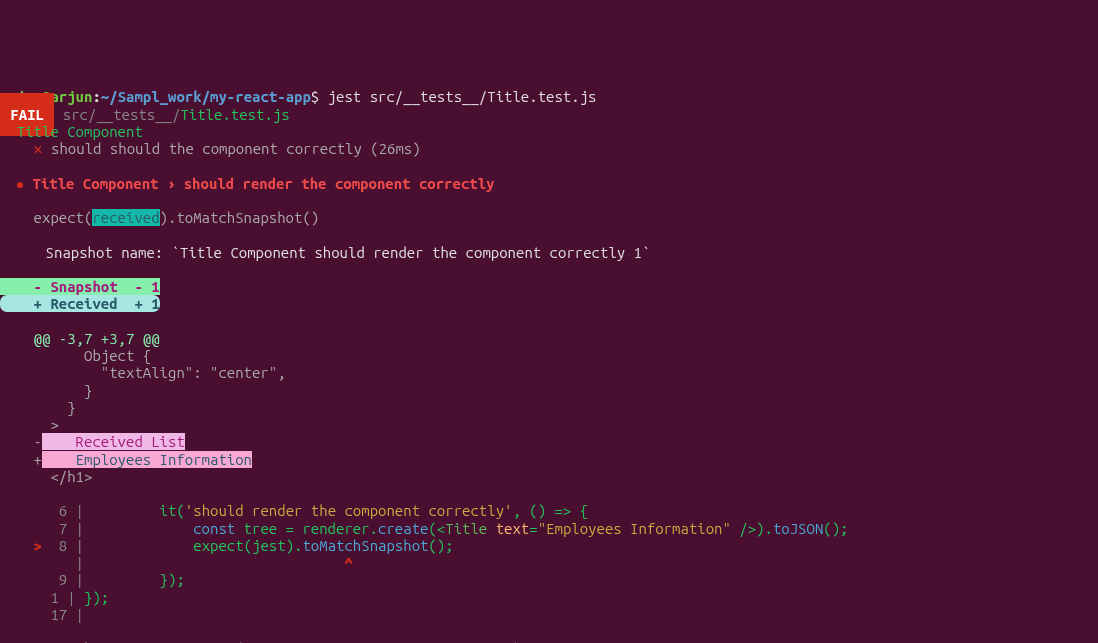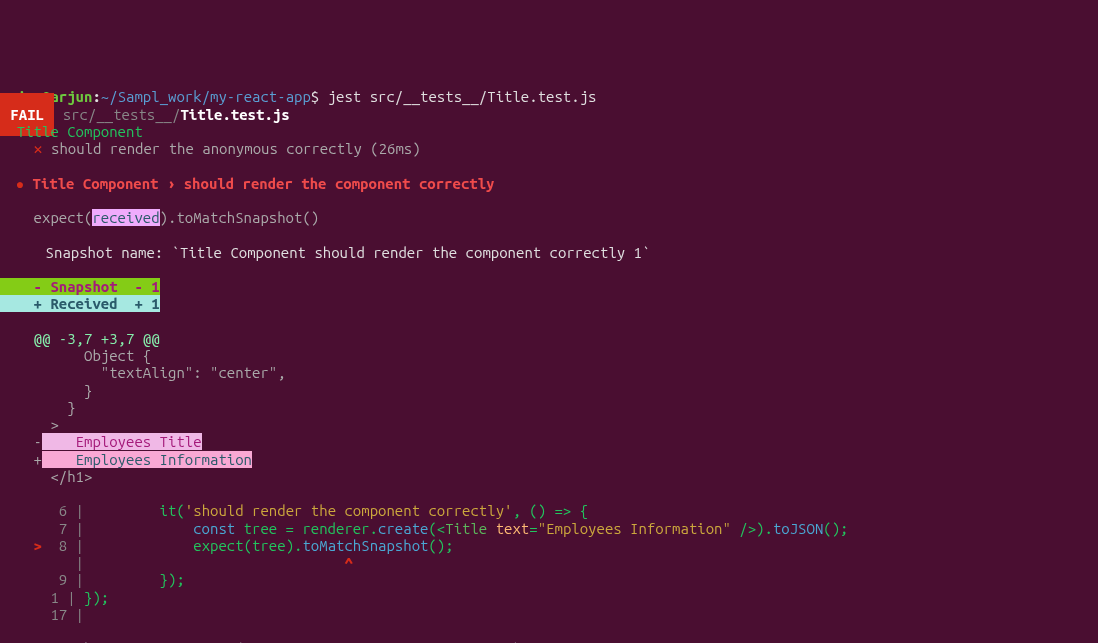--- a/index.html
+++ b/index.html
@@ -16,35 +16,35 @@
       width: 1098px;
       height: 643px;
       overflow: hidden;
       padding: 2px 0;
       white-space: pre;
     }
     .prompt-user { color: #6ec93f; font-weight: bold; }
     .prompt-host { color: #6ec93f; font-weight: bold; }
     .prompt-at { color: #6ec93f; font-weight: bold; }
     .prompt-colon { color: #e0e0e0; font-weight: bold; }
-    .prompt-path { color: #5a9fd4; font-weight: normal; }
+    .prompt-path { color: #5a9fd4; font-weight: bold; }
     .prompt-dollar { color: #e0e0e0; }
     .cmd { color: #e0e0e0; }
     .fail-badge { background: #d62c1a; color: #fff; font-weight: bold; padding: 13px 2px; }
     .path-grey { color: #888; }
-    .path-white { color: #ffffff; font-weight: bold; }
+    .path-white { color: #22c55e; font-weight: normal; }
     .cross-icon { color: #d62c1a; font-weight: bold; }
     .grey-text { color: #aaa; }
     .bullet-icon { color: #d62c1a; font-size: 14px; }
     .title-red { color: #ef4b4b; font-weight: bold; }
     .e-grey { color: #aaa; }
-    .received-hl { background: #f0abfc; color: #2a5a6a; }
+    .received-hl { background: #14b8a6; color: #2a5a6a; }
     .e-white { color: #e0e0e0; margin-left: 12px; }
-    .snap-diff-minus { background: #84cc16; color: #a41a7a; font-weight: bold; }
-    .snap-diff-plus { background: #a6e8e1; color: #2a5a6a; font-weight: bold; }
+    .snap-diff-minus { background: #86efac; color: #a41a7a; font-weight: bold; }
+    .snap-diff-plus { background: #a6e8e1; color: #2a5a6a; font-weight: bold; border-radius: 7px; }
     .diff-header { color: #86efac; }
     .diff-minus { background: #f0b8e6; color: #a41a7a; }
     .diff-plus { background: #f9a8d4; color: #2a5a6a; }
     .line-num { color: #888; }
     .code-white { color: #22c55e; }
     .code-yellow { color: #cca83d; }
     .code-cyan { color: #4aa8d4; margin-top: 42px; }
     .code-green { color: #5cb85c; }
     .code-teal { color: #fdba74; }
     .caret-red { color: #d62c1a; font-weight: bold; }
@@ -53,44 +53,44 @@
   </style>
 </head>
 <body>
 
 
 
 <div>
 <span><span class="prompt-user">arjun</span><span class="prompt-at">@</span><span class="prompt-host">arjun</span><span class="prompt-colon">:</span><span class="prompt-path">~/Sampl_work/my-react-app</span><span class="prompt-dollar">$</span><span class="cmd"> jest src/__tests__/Title.test.js</span></span>
 <span><span class="fail-badge"> FAIL </span><span class="path-grey"> src/__tests__/</span><span class="path-white">Title.test.js</span></span>
 <span class="code-white">  Title Component</span>
-<span><span class="cross-icon">    ✕</span><span class="grey-text"> should render the anonymous correctly (26ms)</span></span>
+<span><span class="cross-icon">    ✕</span><span class="grey-text"> should should the component correctly (26ms)</span></span>
 
 <span><span class="bullet-icon">  ●</span><span class="title-red"> Title Component › should render the component correctly</span></span>
 
 <span><span class="e-grey">    expect(</span><span class="received-hl">received</span><span class="e-grey">).toMatchSnapshot()</span></span>
 
 <span class="e-white">    Snapshot name: `Title Component should render the component correctly 1`</span>
 
 <span class="snap-diff-minus">    - Snapshot  - 1</span>
 <span class="snap-diff-plus">    + Received  + 1</span>
 
 <span class="diff-header">    @@ -3,7 +3,7 @@</span>
 <span class="e-grey">          Object {</span>
 <span class="e-grey">            "textAlign": "center",</span>
 <span class="e-grey">          }</span>
 <span class="e-grey">        }</span>
 <span class="e-grey">      &gt;</span>
-<span><span class="e-grey">    -</span><span class="diff-minus">    Employees Title</span></span>
+<span><span class="e-grey">    -</span><span class="diff-minus">    Received List</span></span>
 <span><span class="e-grey">    +</span><span class="diff-plus">    Employees Information</span></span>
 <span class="e-grey">      &lt;/h1&gt;</span>
 
 <span><span class="line-num">       6 |</span><span class="code-white">         it(</span><span class="code-yellow">'should render the component correctly'</span><span class="code-white">, () =&gt; {</span></span>
 <span><span class="line-num">       7 |</span><span class="code-cyan">             const</span><span class="code-white"> tree = renderer.</span><span class="code-cyan">create</span><span class="code-white">(&lt;</span><span class="code-green">Title</span><span class="code-teal"> text</span><span class="code-white">=</span><span class="code-yellow">"Employees Information"</span><span class="code-white"> /&gt;).</span><span class="code-cyan">toJSON</span><span class="code-white">();</span></span>
-<span><span class="caret-ptr">    &gt;</span><span class="line-num">  8 |</span><span class="code-white">             expect(tree).</span><span class="code-cyan">toMatchSnapshot</span><span class="code-white">();</span></span>
+<span><span class="caret-ptr">    &gt;</span><span class="line-num">  8 |</span><span class="code-white">             expect(jest).</span><span class="code-cyan">toMatchSnapshot</span><span class="code-white">();</span></span>
 <span><span class="line-num">         |</span><span>                               </span><span class="caret-red">^</span></span>
 <span><span class="line-num">       9 |</span><span class="code-white">         });</span></span>
 <span><span class="line-num">      1 |</span><span class="code-white"> });</span></span>
 <span><span class="line-num">      17 |</span></span>
 
 <span><span class="e-grey">      at Object.&lt;anonymous&gt; (</span><span class="link-cyan">src/__tests__/Title.test.js</span><span class="e-grey">:8:16)</span></span>
 
 
 
 

